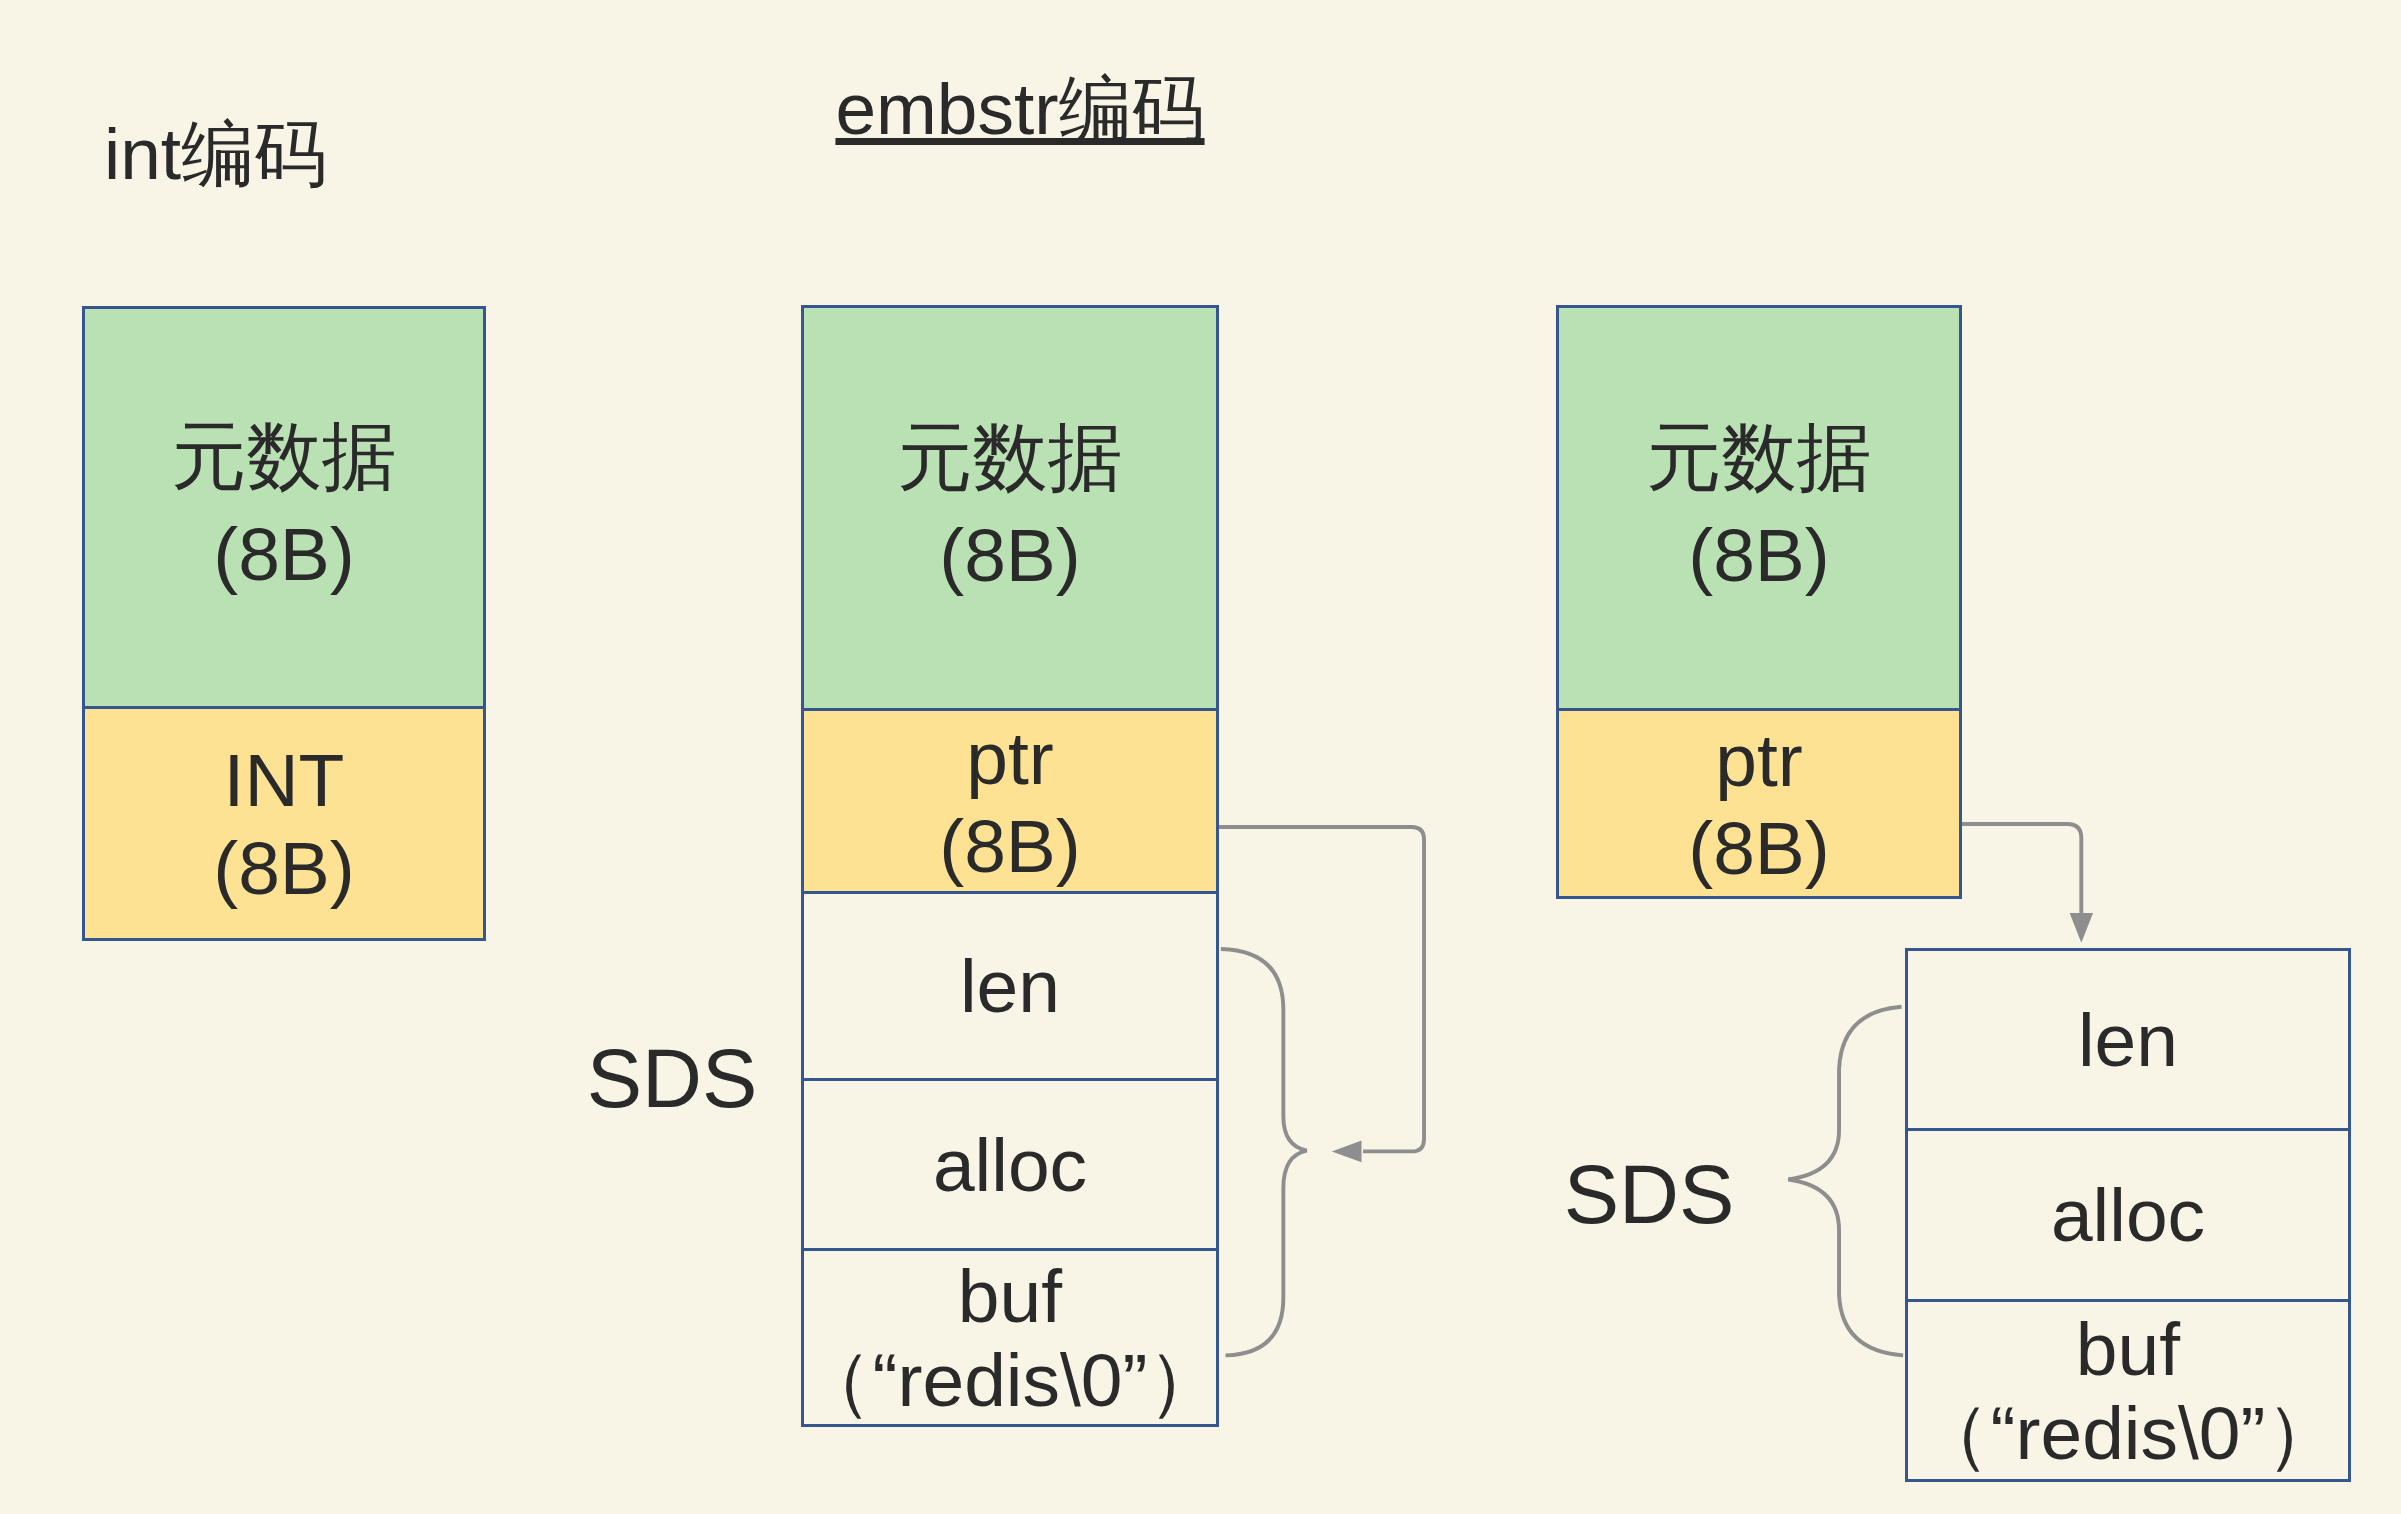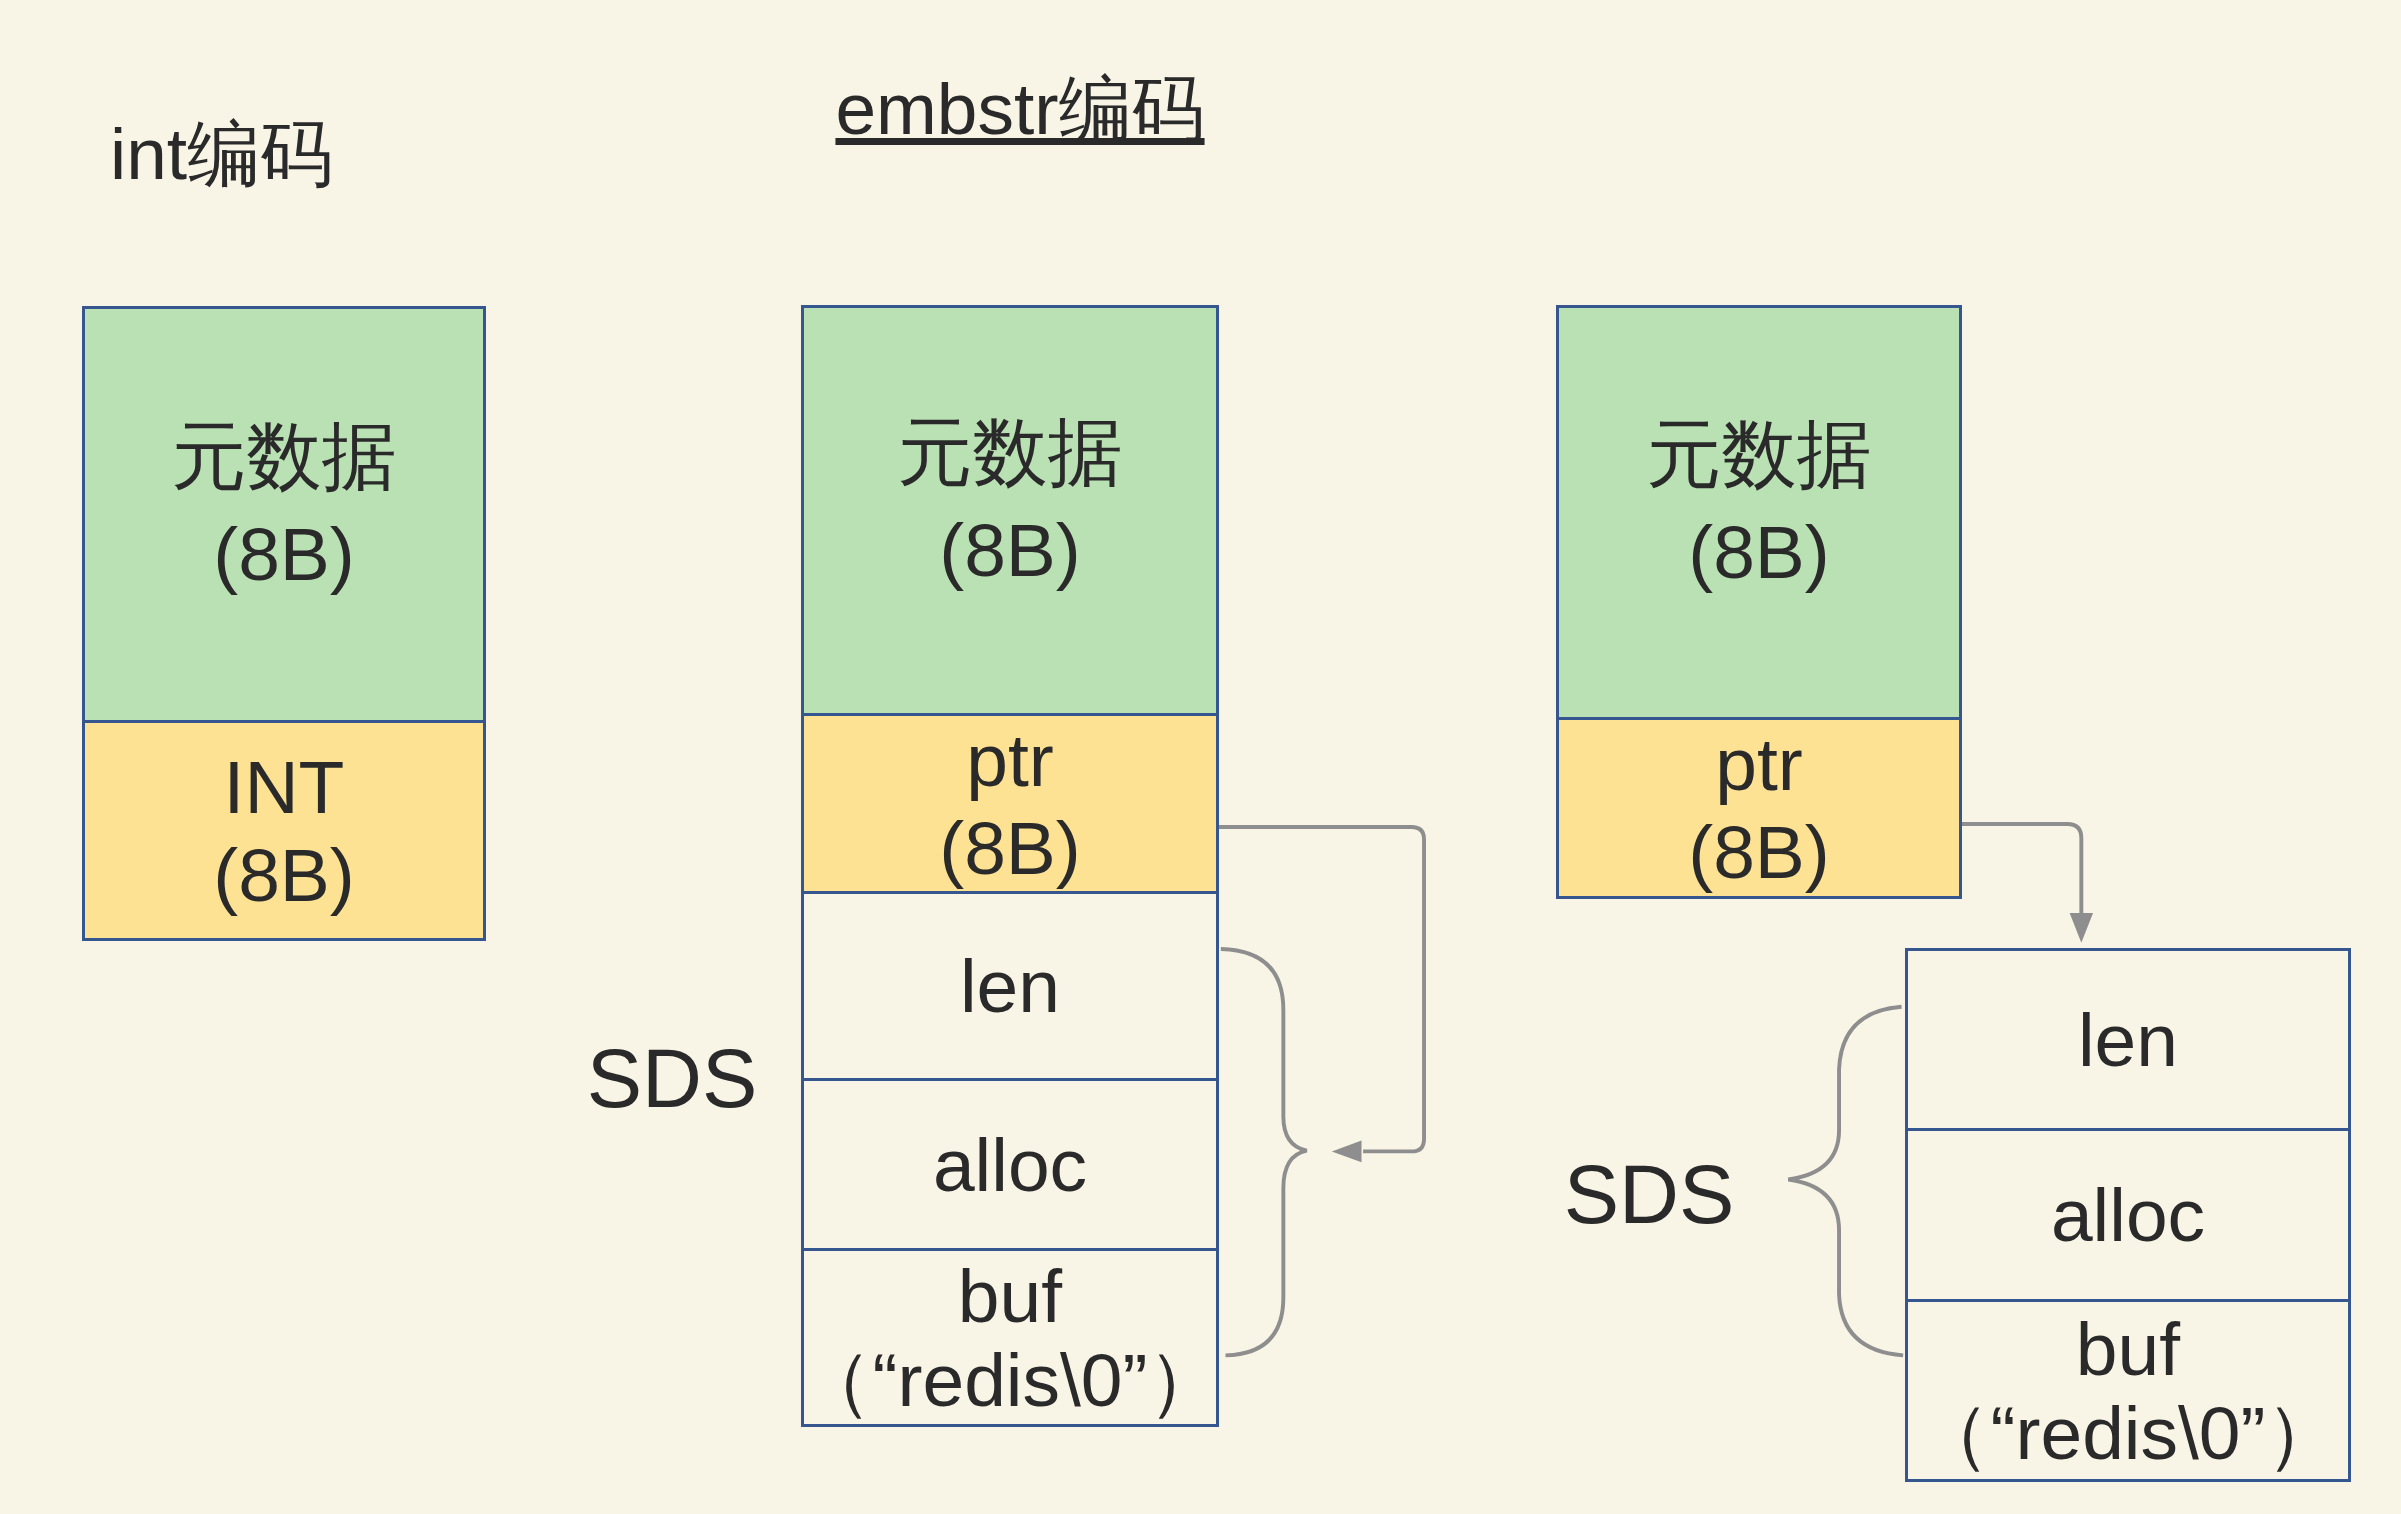--- a/index.html
+++ b/index.html
@@ -1,21 +1,21 @@
 <!DOCTYPE html>
 <html style="--background: #F9F5E6; --green-fill: #BAE1B4; --yellow-fill: #FCE292; --border-blue: #35568F; --text: #2A2A2A; --connector: #8E8E8E;font-size:12.5px"><head>
 <meta charset="utf-8">
 <style>
   html,body{margin:0;padding:0;}
   body{width:2401px;height:1515px;font-family:"Liberation Sans","DejaVu Sans",sans-serif;}
   #canvas{position:absolute;top:0;left:0;width:2401px;height:1515px;background:var(--background);overflow:hidden;}
   .title{position:absolute;color:var(--text);text-align:center;white-space:nowrap;font-size:73px;line-height:91px;}
   .box{position:absolute;border:3.9px solid var(--border-blue);box-sizing:border-box;display:flex;flex-direction:column;}
   .cell{display:flex;flex-direction:column;align-items:center;justify-content:center;color:var(--text);font-size:75px;line-height:98px;}
-  .green{background:var(--green-fill);padding-bottom:19px;}
+  .green{background:var(--green-fill);padding-bottom:5px;}
   .yellow{background:var(--yellow-fill);border-top:3.9px solid var(--border-blue);box-sizing:border-box;line-height:88px;}
   .stack{position:absolute;border:3.9px solid var(--border-blue);box-sizing:border-box;display:flex;flex-direction:column;background:var(--background);}
   .scell{display:flex;flex-direction:column;align-items:center;justify-content:center;color:var(--text);font-size:75px;line-height:98px;box-sizing:border-box;}
   .scell + .scell{border-top:3.9px solid var(--border-blue);}
   .buf{line-height:84px;}
   .sds{position:absolute;color:var(--text);font-size:83px;line-height:94px;}
   svg{position:absolute;top:0;left:0;}
   svg path{stroke:var(--connector);stroke-width:5;fill:none;}
   svg polygon{fill:var(--connector);stroke:none;}
 </style>
@@ -26,21 +26,21 @@
 
   <svg width="2401" height="1515" viewBox="0 0 3072 1938">
     <path d="M 1558 1058 L 1806 1058 Q 1822 1058 1822 1074 L 1822 1457 Q 1822 1473 1806 1473 L 1744 1473"></path>
     <polygon points="1704,1473 1742,1459 1742,1487"></polygon>
     <path d="M 1562 1214 Q 1642 1216 1642 1292 L 1642 1428 Q 1642 1466 1672 1472 Q 1642 1478 1642 1520 L 1642 1660 Q 1642 1732 1568 1734"></path>
     <path d="M 2508 1054 L 2645 1054 Q 2663 1054 2663 1072 L 2663 1170"></path>
     <polygon points="2663,1206 2648,1168 2678,1168"></polygon>
     <path d="M 2433 1288 Q 2356 1294 2353 1368 L 2353 1446 Q 2353 1500 2288 1509 Q 2353 1518 2353 1574 L 2353 1656 Q 2356 1728 2435 1734"></path>
   </svg>
 
-  <div class="title" style="left:110px;top:108px;">int编码</div>
+  <div class="title" style="left:104px;top:108px;">int编码</div>
 
   <div class="title" style="left:1020px;top:63px;transform:translateX(-50%);text-decoration:underline;">
     <div>embstr编码</div>
   </div>
 
 
   <div class="box" style="left:82px;top:306px;width:404px;height:635px;">
     <div class="cell green" style="height:392px;">
       <span>元数据</span>
       <span>(8B)</span>

